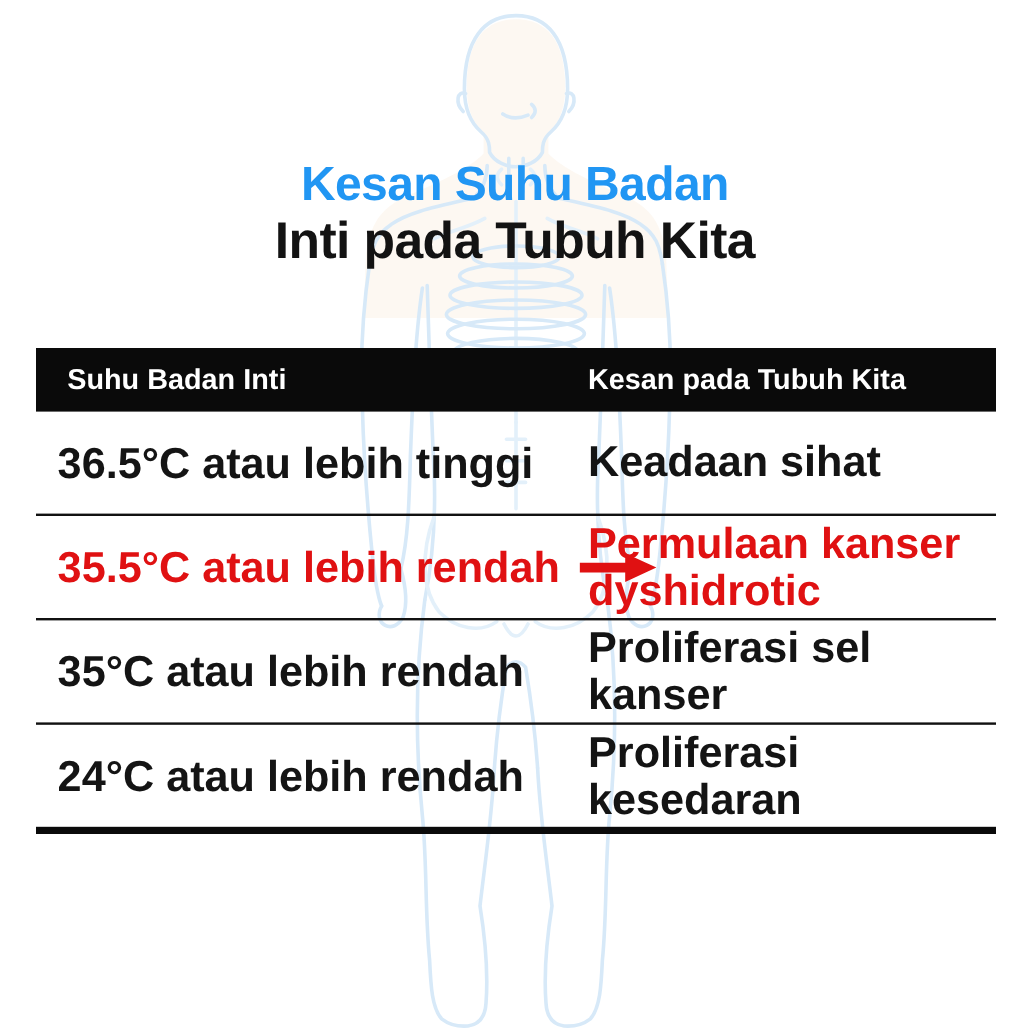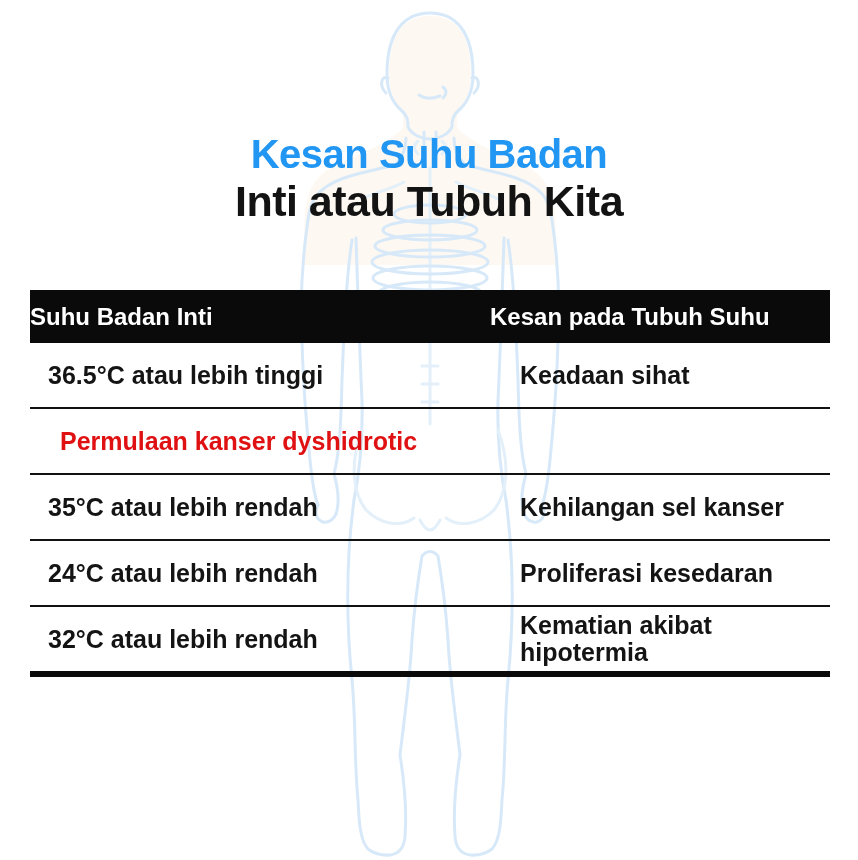--- a/index.html
+++ b/index.html
@@ -60,39 +60,39 @@
   .thead {
     display: grid;
     grid-template-columns: 460px 340px;
     align-items: center;
     height: 53px;
     background: var(--header-bg, #0a0a0a);
     color: #ffffff;
     font-size: 24px;
     font-weight: 700;
   }
-  .thead .cell-left { padding-left: 0; }
+  .thead .cell-left { padding-left: 26px; }
   .trow {
     display: grid;
     grid-template-columns: 460px 340px;
     align-items: center;
-    height: 64px;
+    height: 85px;
     color: #141414;
-    font-size: 25px;
+    font-size: 36px;
     font-weight: 700;
     background: transparent;
   }
   .trow + .trow { border-top: 2px solid #111111; }
   .trow .cell-left {
     padding-left: 18px;
     display: flex;
     align-items: center;
     white-space: nowrap;
   }
-  .trow .cell-right { line-height: 1.07; padding-right: 4px; margin-left: 30px; }
+  .trow .cell-right { line-height: 1.07; padding-right: 4px; }
   .row-highlight { color: var(--alert-red, #E01112); }
   .arrow-icon {
     display: inline-block;
     margin-left: 16px;
     flex: 0 0 auto;
   }
 </style>
 </head>
 <body>
 
@@ -157,49 +157,51 @@
       <path d="M506 500 C514 560 514 620 508 680 C504 720 506 760 502 800 C501 822 500 840 492 849 Q483 856 470 855 Q456 853 455 836 C453 810 456 780 460 755 C456 720 450 680 448 640"></path>
 
       <path d="M412 640 C414 610 418 580 422 556 Q430 547 438 556 C442 580 446 610 448 640"></path>
     </g>
   </svg>
 
   <div class="content">
 
     <div class="title-block">
       <div class="title-line1">Kesan Suhu Badan</div>
-      <div class="title-line2">Inti atau Tubuh Kita</div>
+      <div class="title-line2">Inti pada Tubuh Kita</div>
     </div>
 
     <div class="temp-table">
 
       <div class="thead">
         <div class="cell-left">Suhu Badan Inti</div>
-        <div class="cell-right">Kesan pada Tubuh Suhu</div>
+        <div class="cell-right">Kesan pada Tubuh Kita</div>
       </div>
 
       <div class="trow">
         <div class="cell-left">36.5°C atau lebih tinggi</div>
         <div class="cell-right">Keadaan sihat</div>
       </div>
 
       <div class="trow row-highlight">
+        <div class="cell-left">
+          <span>35.5°C atau lebih rendah</span>
+          <svg class="arrow-icon" width="64" height="28" viewBox="0 0 64 28" aria-hidden="true">
+            <path d="M0 10 H38 V2 L64 14 L38 26 V18 H0 Z" fill="#E01112" stroke="none"></path>
+          </svg>
+        </div>
         <div class="cell-right">Permulaan kanser dyshidrotic</div>
       </div>
 
       <div class="trow">
         <div class="cell-left">35°C atau lebih rendah</div>
-        <div class="cell-right">Kehilangan sel kanser</div>
+        <div class="cell-right">Proliferasi sel kanser</div>
       </div>
 
       <div class="trow">
         <div class="cell-left">24°C atau lebih rendah</div>
         <div class="cell-right">Proliferasi kesedaran</div>
       </div>
 
-      <div class="trow">
-        <div class="cell-left">32°C atau lebih rendah</div>
-        <div class="cell-right">Kematian akibat hipotermia</div>
-      </div>
 
     </div>
   </div>
 </div>
 
 </body></html>

